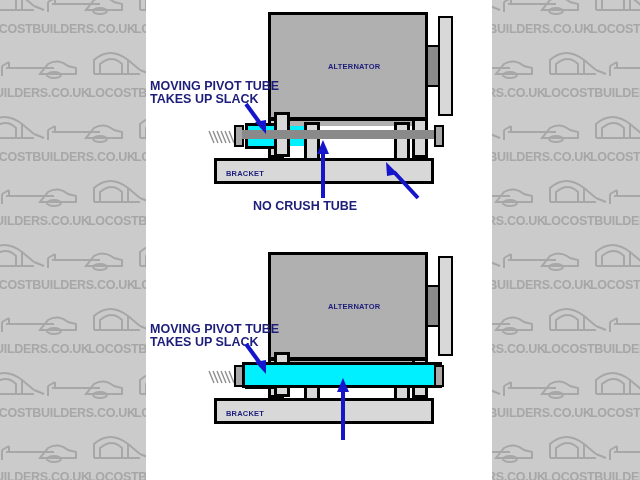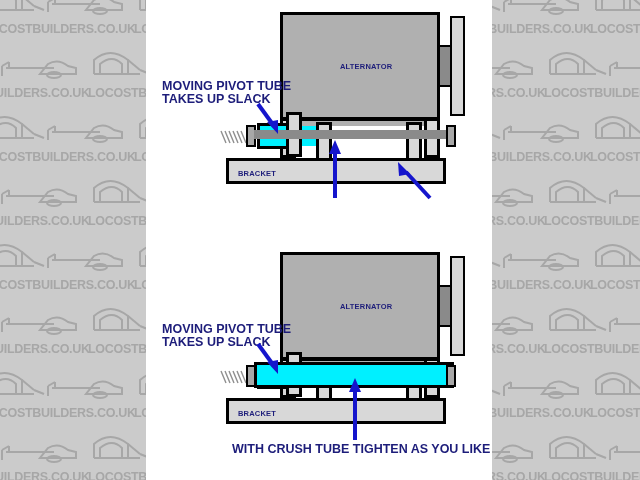--- a/index.html
+++ b/index.html
@@ -25,21 +25,21 @@
     letter-spacing:-0.3px;
   }
   .wm-cell{display:inline-block;width:152px;height:64px;position:relative;vertical-align:top;}
   .wm-txt{position:absolute;left:0;bottom:2px;color:#a7a7a7;}
   .wm-car{position:absolute;left:0;top:6px;width:152px;height:40px;}
   
   #drawing-panel{
     position:absolute;left:146px;top:0;width:346px;height:480px;
     background:#ffffff;
   }
-  .diagram{position:absolute;left:12px;width:320px;text-decoration:underline;}
+  .diagram{position:absolute;left:0;width:320px;text-decoration:underline;}
   #diagram-top{top:0;height:240px;}
   #diagram-bottom{top:240px;height:240px;}
 
   .pt{position:absolute;box-sizing:border-box;}
 
   
   .alt-body{background:#b0b0b0;border:3px solid #000;}
   .metal{background:#d8d8d8;border:3px solid #000;}
   .metal-thin{background:#d8d8d8;border:2px solid #000;}
   .cyan{background:#00f0ff;border:3px solid #000;}
@@ -681,20 +681,21 @@
     <div class="label label-small" style="left:80px;top:167px;">BRACKET</div>
 
     <div class="label label-big" style="left:4px;top:80px;">MOVING PIVOT TUBE
 TAKES UP SLACK</div>
 
     <svg class="arrow-svg" style="left:96px;top:102px;" width="40" height="34" viewBox="0 0 40 34">
       <line x1="4" y1="2" x2="20" y2="24" stroke="#1515cc" stroke-width="4"></line>
       <polygon points="24,32 13,20 24,18" fill="#1515cc"></polygon>
     </svg>
 
+    <div class="label label-big" style="left:107px;top:200px;">NO CRUSH TUBE</div>
     <svg class="arrow-svg" style="left:170px;top:140px;" width="14" height="58" viewBox="0 0 14 58">
       <line x1="7" y1="58" x2="7" y2="12" stroke="#1515cc" stroke-width="4"></line>
       <polygon points="7,0 1,14 13,14" fill="#1515cc"></polygon>
     </svg>
 
     <svg class="arrow-svg" style="left:236px;top:160px;" width="40" height="40" viewBox="0 0 40 40">
       <line x1="36" y1="38" x2="12" y2="12" stroke="#1515cc" stroke-width="4"></line>
       <polygon points="4,2 16,14 5,16" fill="#1515cc"></polygon>
     </svg>
   </div>
@@ -738,19 +739,18 @@
     <div class="pt metal" style="left:68px;top:158px;width:220px;height:26px;"></div>
     <div class="label label-small" style="left:80px;top:167px;">BRACKET</div>
 
     <div class="label label-big" style="left:4px;top:83px;">MOVING PIVOT TUBE
 TAKES UP SLACK</div>
     <svg class="arrow-svg" style="left:96px;top:102px;" width="40" height="34" viewBox="0 0 40 34">
       <line x1="4" y1="2" x2="20" y2="24" stroke="#1515cc" stroke-width="4"></line>
       <polygon points="24,32 13,20 24,18" fill="#1515cc"></polygon>
     </svg>
 
-    <div class="label label-big" style="left:74px;top:203px;">WITH CRUSH TUBE TIGHTEN AS YOU LIKE</div>
     <svg class="arrow-svg" style="left:190px;top:138px;" width="14" height="62" viewBox="0 0 14 62">
       <line x1="7" y1="62" x2="7" y2="12" stroke="#1515cc" stroke-width="4"></line>
       <polygon points="7,0 1,14 13,14" fill="#1515cc"></polygon>
     </svg>
   </div>
 </div>
 
 </body></html>

